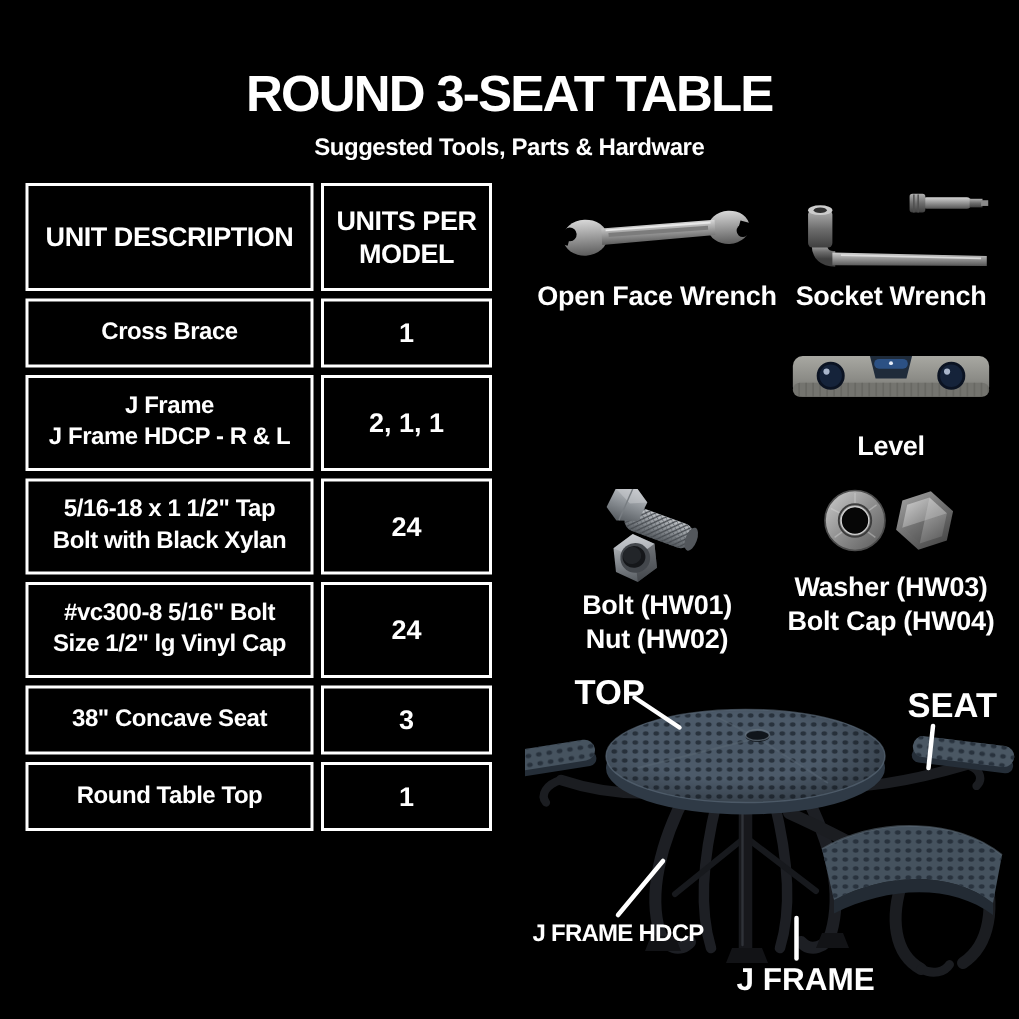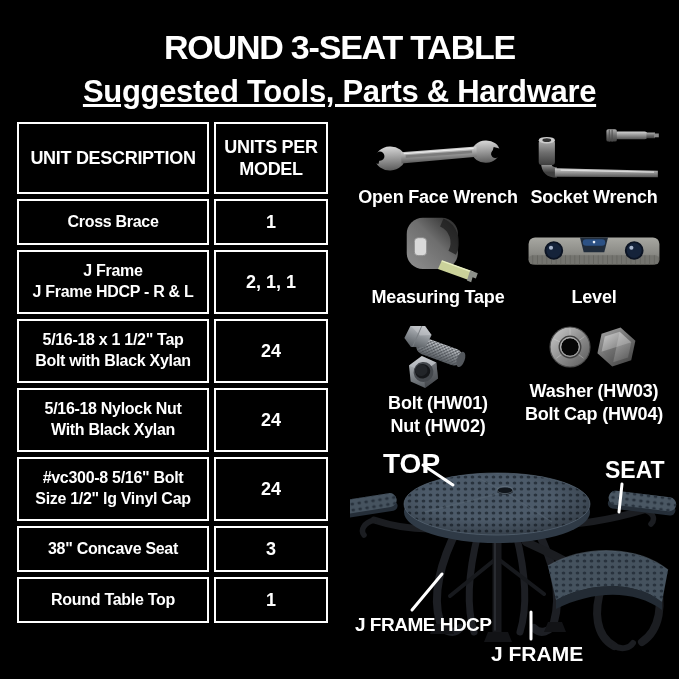--- a/index.html
+++ b/index.html
@@ -1,22 +1,22 @@
 <!DOCTYPE html>
 <html><head>
 <meta charset="utf-8">
 <style>
   html,body{margin:0;padding:0;background:#000;}
   .page{position:relative;width:679px;height:679px;background:#000;overflow:hidden;
         font-family:"Liberation Sans",sans-serif;font-weight:700;color:#fff;}
 
   
   .header{position:absolute;top:30px;left:0;width:100%;text-align:center;}
-  .title{font-size:34px;line-height:1.05;letter-spacing:-1.2px;}
-  .subtitle{font-size:31px;margin-top:8px;letter-spacing:-0.3px;text-decoration:underline;}
+  .title{font-size:34px;line-height:1.05;letter-spacing:-1.2px;margin-top:16px;}
+  .subtitle{font-size:16px;margin-top:8px;letter-spacing:-0.3px;}
 
   
   table.parts{position:absolute;left:12px;top:117px;border-collapse:separate;border-spacing:5px;}
   table.parts th,table.parts td{border:2.5px solid #fff;background:#000;text-align:center;
         vertical-align:middle;padding:2px 4px;}
   table.parts th{font-size:18px;line-height:1.25;letter-spacing:-0.3px;height:64px;}
   th.c-desc{width:180px;} th.c-units{width:102px;}
   td.desc{font-size:16px;line-height:1.3;letter-spacing:-0.3px;white-space:pre-line;}
   td.units{font-size:18px;}
   tr.rh1 td{height:38px;} tr.rh2 td{height:56px;}
@@ -29,23 +29,23 @@
   #tool-sw {left:512px;top:120px;width:164px;} #tool-sw  .icon-box{height:66px;}
   #tool-mt {left:355px;top:214px;width:166px;} #tool-mt  .icon-box{height:72px;}
   #tool-lv {left:512px;top:214px;width:164px;} #tool-lv  .icon-box{height:72px;}
   #tool-bn {left:355px;top:326px;width:166px;} #tool-bn  .icon-box{height:66px;}
   #tool-wc {left:512px;top:314px;width:164px;} #tool-wc  .icon-box{height:66px;}
 
   
   #diagram{position:absolute;left:350px;top:438px;width:329px;height:241px;}
   #diagram svg.scene{position:absolute;left:0;top:0;}
   .dlabel{position:absolute;white-space:nowrap;}
-  #lbl-top {left:33px; top:10px; font-size:28px;}
+  #lbl-top {left:33px; top:10px; font-size:23px;}
   #lbl-seat{left:243px;top:19px; font-size:23px;margin-left:12px;}
-  #lbl-jfh {left:5px;  top:176px;font-size:19px;letter-spacing:-0.5px;}
+  #lbl-jfh {left:5px;  top:176px;font-size:16px;letter-spacing:-0.5px;}
   #lbl-jf  {left:141px;top:204px;font-size:21px;}
 </style>
 </head>
 <body>
 
 <div class="page">
 
   <div class="header">
     <div class="title">ROUND 3-SEAT TABLE</div>
     <div class="subtitle">Suggested Tools, Parts &amp; Hardware</div>
@@ -64,25 +64,20 @@
         <td class="units">1</td>
       </tr>
       <tr class="rh2">
         <td class="desc">J Frame
 J Frame HDCP - R &amp; L</td>
         <td class="units">2, 1, 1</td>
       </tr>
       <tr class="rh2">
         <td class="desc">5/16-18 x 1 1/2" Tap
 Bolt with Black Xylan</td>
-        <td class="units">24</td>
-      </tr>
-      <tr class="rh2">
-        <td class="desc">5/16-18 Nylock Nut
-With Black Xylan</td>
         <td class="units">24</td>
       </tr>
       <tr class="rh2">
         <td class="desc">#vc300-8 5/16" Bolt
 Size 1/2" lg Vinyl Cap</td>
         <td class="units">24</td>
       </tr>
       <tr class="rh1">
         <td class="desc">38" Concave Seat</td>
         <td class="units">3</td>
@@ -145,40 +140,20 @@
           <rect x="-4" y="21" width="16" height="9" fill="#000" transform="rotate(18 4 25)"></rect>
           <circle cx="12" cy="24" r="5" fill="#000"></circle>
           <rect x="134" y="23" width="18" height="9" fill="#000" transform="rotate(18 143 27)"></rect>
           <circle cx="137" cy="28" r="4.5" fill="#000"></circle>
         </g>
       </svg>
     </div>
     <div class="tool-label">Open Face Wrench</div>
   </div>
 
-  <div class="tool" id="tool-mt">
-    <div class="icon-box">
-      <svg width="88" height="72" viewBox="0 0 92 76">
-        <defs>
-          <linearGradient id="mt-g" x1="0" y1="1" x2="1" y2="0">
-            <stop offset="0" stop-color="#909090"></stop>
-              <stop offset="0.55" stop-color="#6e6e6e"></stop>
-              <stop offset="1" stop-color="#242424"></stop>
-          </linearGradient>
-        </defs>
-        <rect x="13" y="4" width="54" height="54" rx="17" fill="url(#mt-g)"></rect>
-        <path d="M 50,9 A 23,23 0 0 1 61,41" stroke="#1d1d1d" stroke-width="9" fill="none" opacity="0.75"></path>
-        <rect x="21" y="25" width="13" height="19" rx="4" fill="#d9d9d9" stroke="#8b8b8b" stroke-width="1"></rect>
-        <polygon points="50,49 83,61 79,70 46,58" fill="#cbd29a"></polygon>
-        <line x1="50" y1="49.5" x2="83" y2="61.5" stroke="#e9efc2" stroke-width="1.6"></line>
-        <polygon points="80,59.5 88,62.5 86,68 82.5,66.8 81,72 76.5,70.3" fill="#8d908a"></polygon>
-      </svg>
-    </div>
-    <div class="tool-label">Measuring Tape</div>
-  </div>
 
   <div class="tool" id="tool-lv">
     <div class="icon-box">
       <svg width="138" height="43" viewBox="0 0 146 46">
         <defs>
           <linearGradient id="lv-g" x1="0" y1="0" x2="0" y2="1">
             <stop offset="0" stop-color="#a8a8a2"></stop>
               <stop offset="0.6" stop-color="#8a8a85"></stop>
               <stop offset="1" stop-color="#6b6b66"></stop>
           </linearGradient>

